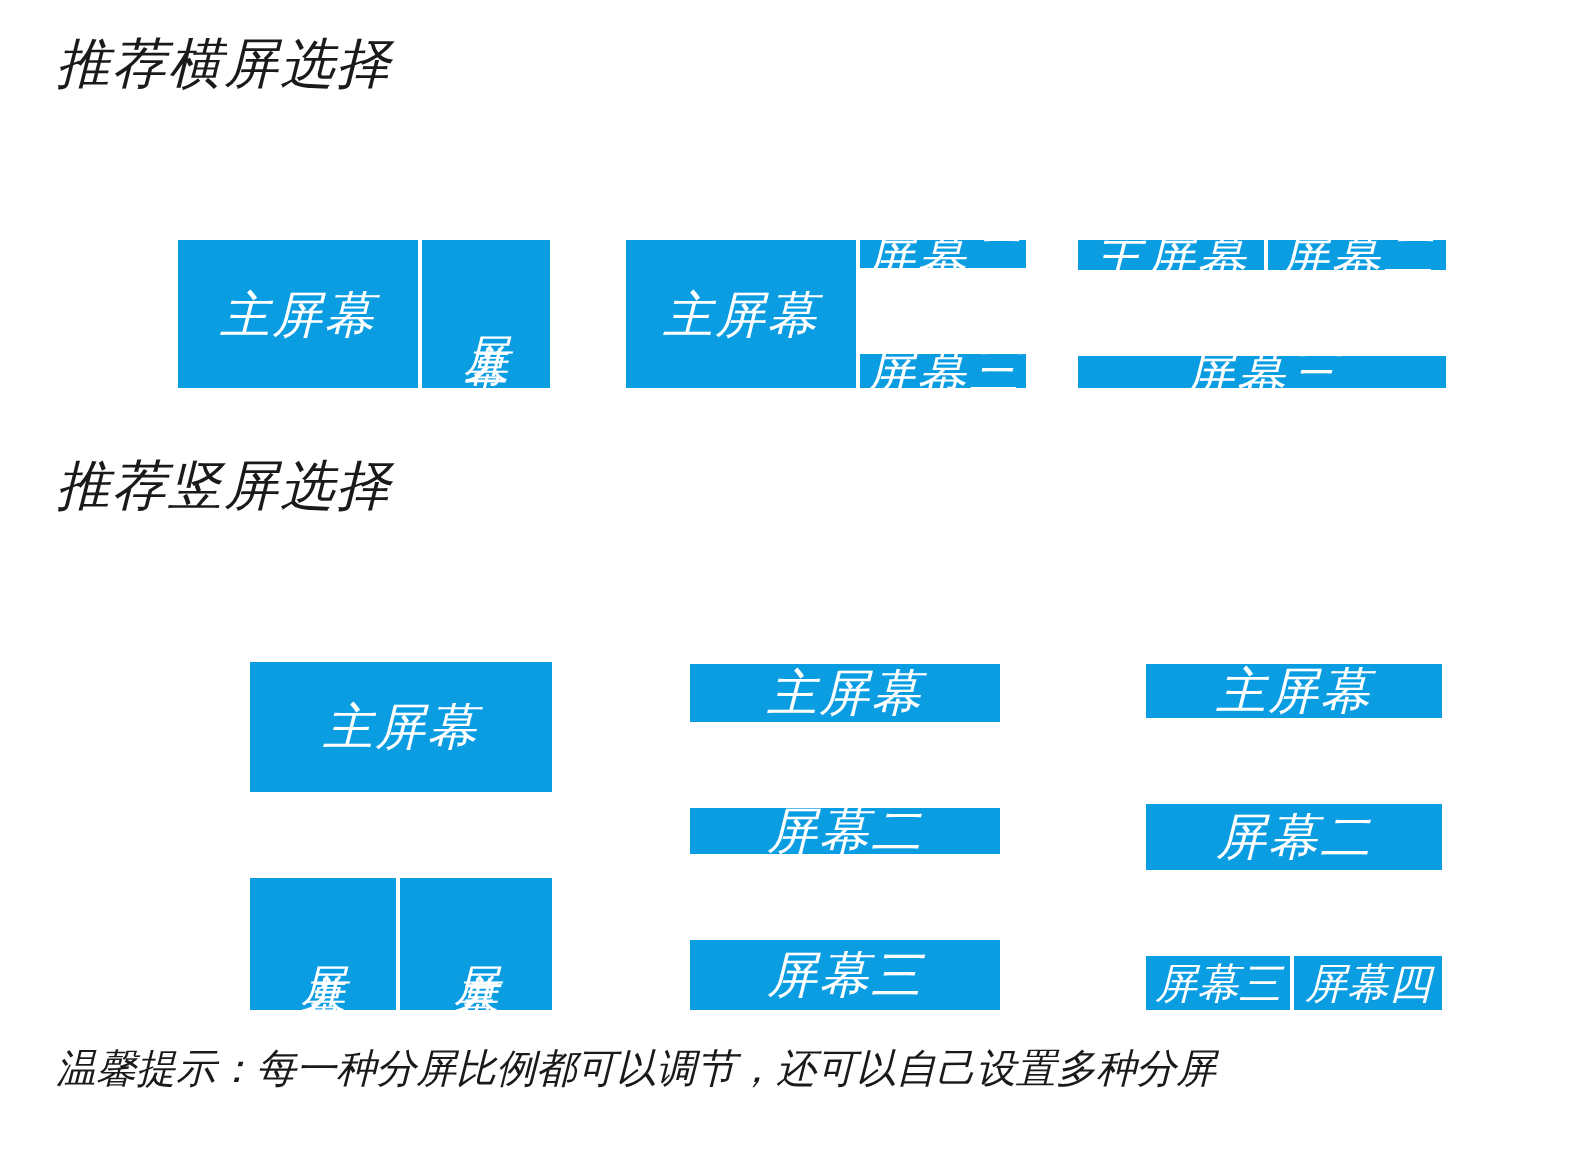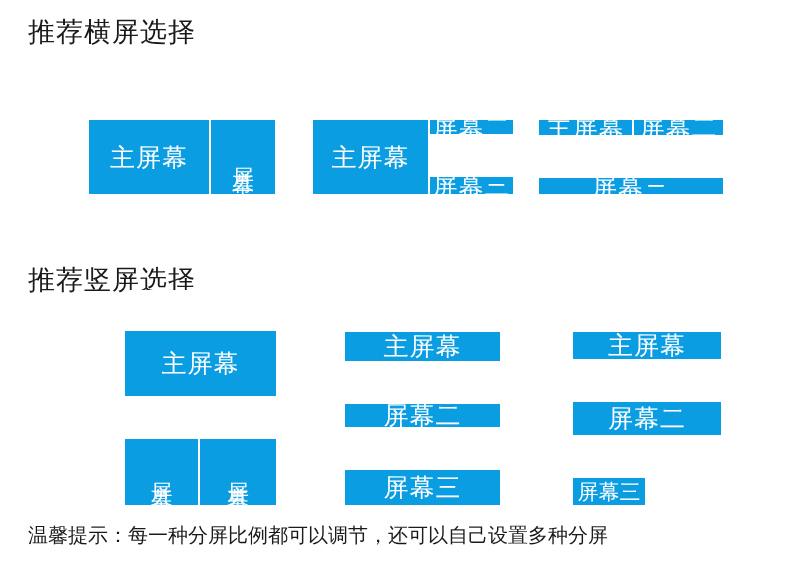--- a/index.html
+++ b/index.html
@@ -12,34 +12,35 @@
   * { margin: 0; padding: 0; box-sizing: border-box; }
   html, body { background: var(--page-bg); }
   body { font-family: "Liberation Sans", "DejaVu Sans", sans-serif; }
 
   .page {
     position: relative;
     width: 790px;
     height: 580px;
     background: var(--page-bg);
     overflow: hidden;
+    font-style: italic;
   }
 
   .section-heading {
     position: absolute;
     left: 28px;
     font-size: 27px;
     font-weight: 400;
     letter-spacing: 1px;
     line-height: 33px;
     color: var(--heading-text);
     white-space: nowrap;
   }
   .heading-landscape { top: 16px; }
-  .heading-portrait  { top: 227px; margin-top: 37px; }
+  .heading-portrait  { top: 227px; }
 
   .tile {
     position: absolute;
     display: grid;
     gap: 2px;
     background: var(--page-bg);
   }
 
   .cell {
     background: var(--panel-blue);
@@ -141,18 +142,19 @@
     <div class="cell">主屏幕</div>
     <div class="cell">屏幕二</div>
     <div class="cell">屏幕三</div>
   </div>
 
   <div class="tile tile-p3">
     <div class="cell">主屏幕</div>
     <div class="cell">屏幕二</div>
     <div class="subgrid p3-bottom">
       <div class="cell small">屏幕三</div>
+      <div class="cell small">屏幕四</div>
     </div>
   </div>
 
   <div class="tip-text">温馨提示：每一种分屏比例都可以调节，还可以自己设置多种分屏</div>
 
 </div>
 
 </body></html>

